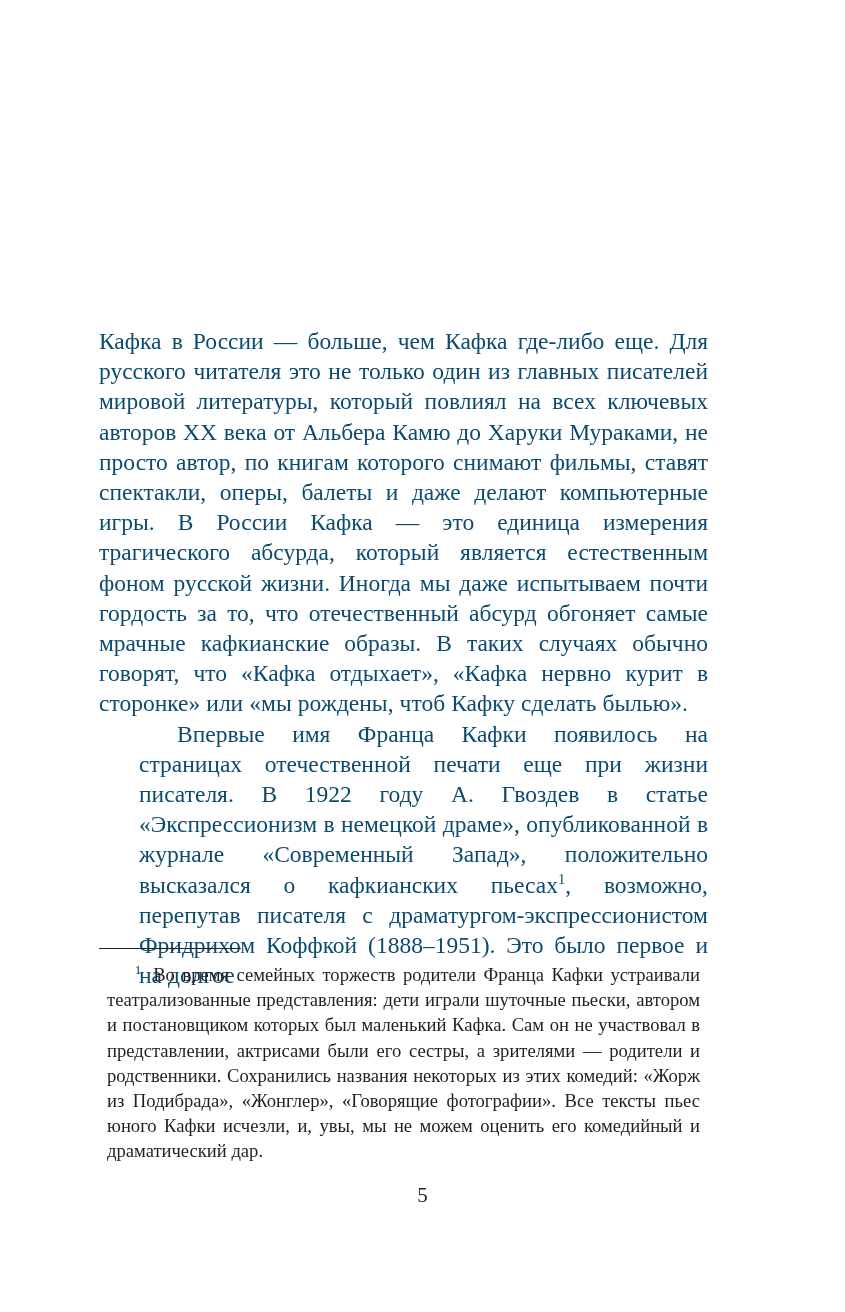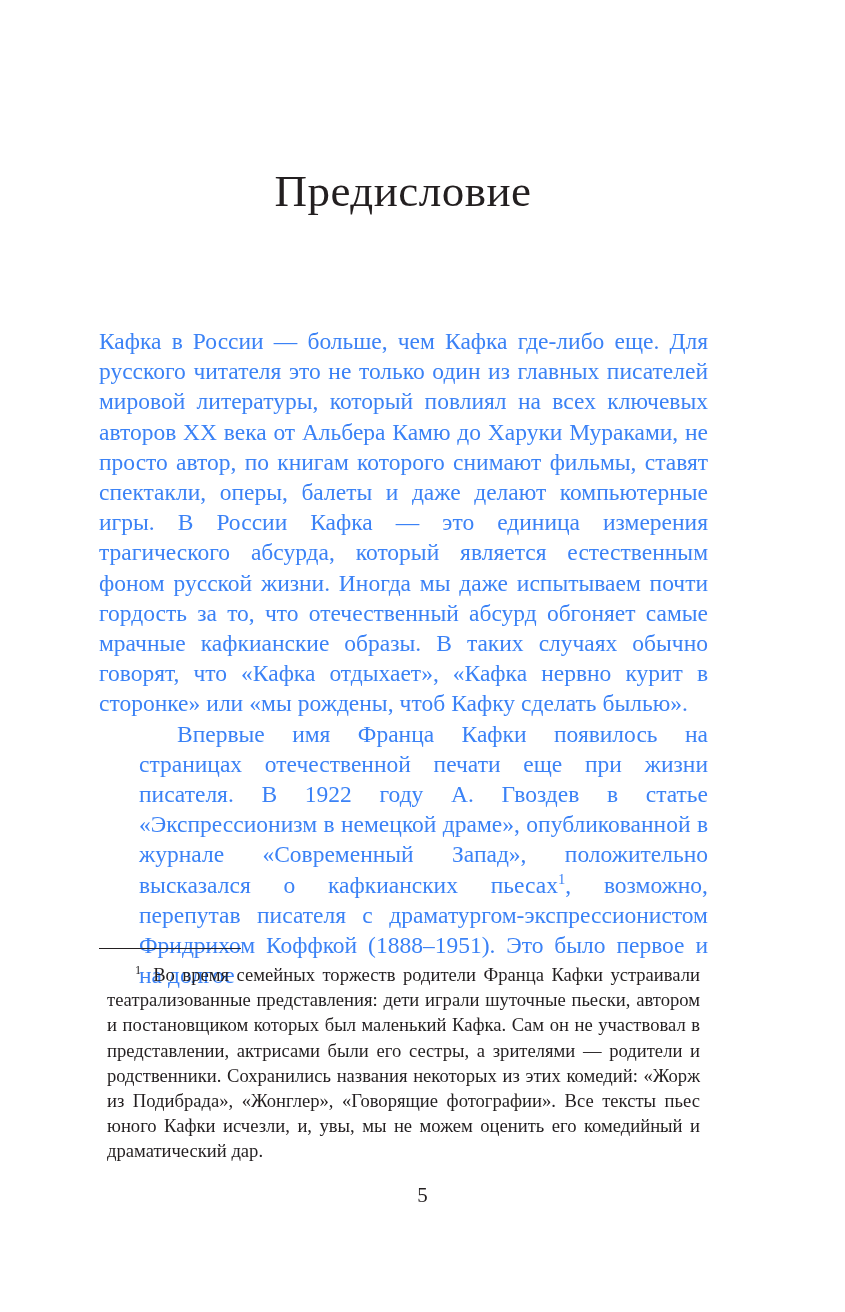--- a/index.html
+++ b/index.html
@@ -43,21 +43,21 @@
     width: 609px;
   }
 
   .body-par {
     margin: 0;
     font-size: 23.5px;
     line-height: 30.2px;
     text-align: justify;
     text-justify: inter-word;
     hyphens: manual;
-    color: #3b82f6;
+    color: #0c4a6e;
     word-spacing: 0.2px;
   }
 
   .body-par + .body-par {
     text-indent: 38px;
     margin-left: 40px;
   }
 
   .fn-ref {
     font-size: 0.62em;
@@ -109,21 +109,20 @@
     font-size: 21px;
     line-height: 26px;
     color: #231f20;
   }
 </style>
 </head>
 <body>
 
 <div class="page">
 
-  <h1 class="chapter-title">Предисловие</h1>
 
   <div class="body-block">
 
     <p class="body-par">Кафка в России — больше, чем Кафка где-либо еще. Для русского читателя это не только один из главных писателей мировой литературы, который повлиял на всех ключевых авторов XX века от Альбера Камю до Харуки Мураками, не просто автор, по книгам которого снимают фильмы, ставят спектакли, оперы, балеты и даже делают компьютерные игры. В России Кафка — это единица измерения трагического абсурда, который является естественным фоном русской жизни. Иногда мы даже испытываем почти гордость за то, что отечественный абсурд обгоняет самые мрачные кафкианские образы. В таких случаях обычно говорят, что «Кафка отдыхает», «Кафка нервно курит в сторонке» или «мы рождены, чтоб Кафку сделать былью».</p>
 
     <p class="body-par"><span>Впервые имя Франца Кафки появилось на страницах отечественной печати еще при жизни писателя. В 1922 году А. Гвоздев в статье «Экспрессионизм в немецкой драме», опубликованной в журнале «Современный Запад», положительно высказался о кафкианских пьесах</span><sup class="fn-ref">1</sup><span>, возможно, перепутав писателя с драматургом-экспрессионистом Фридрихом Коффкой (1888–1951). Это было первое и на долгое</span></p>
 
   </div>
 
   <div class="footnote-area">

